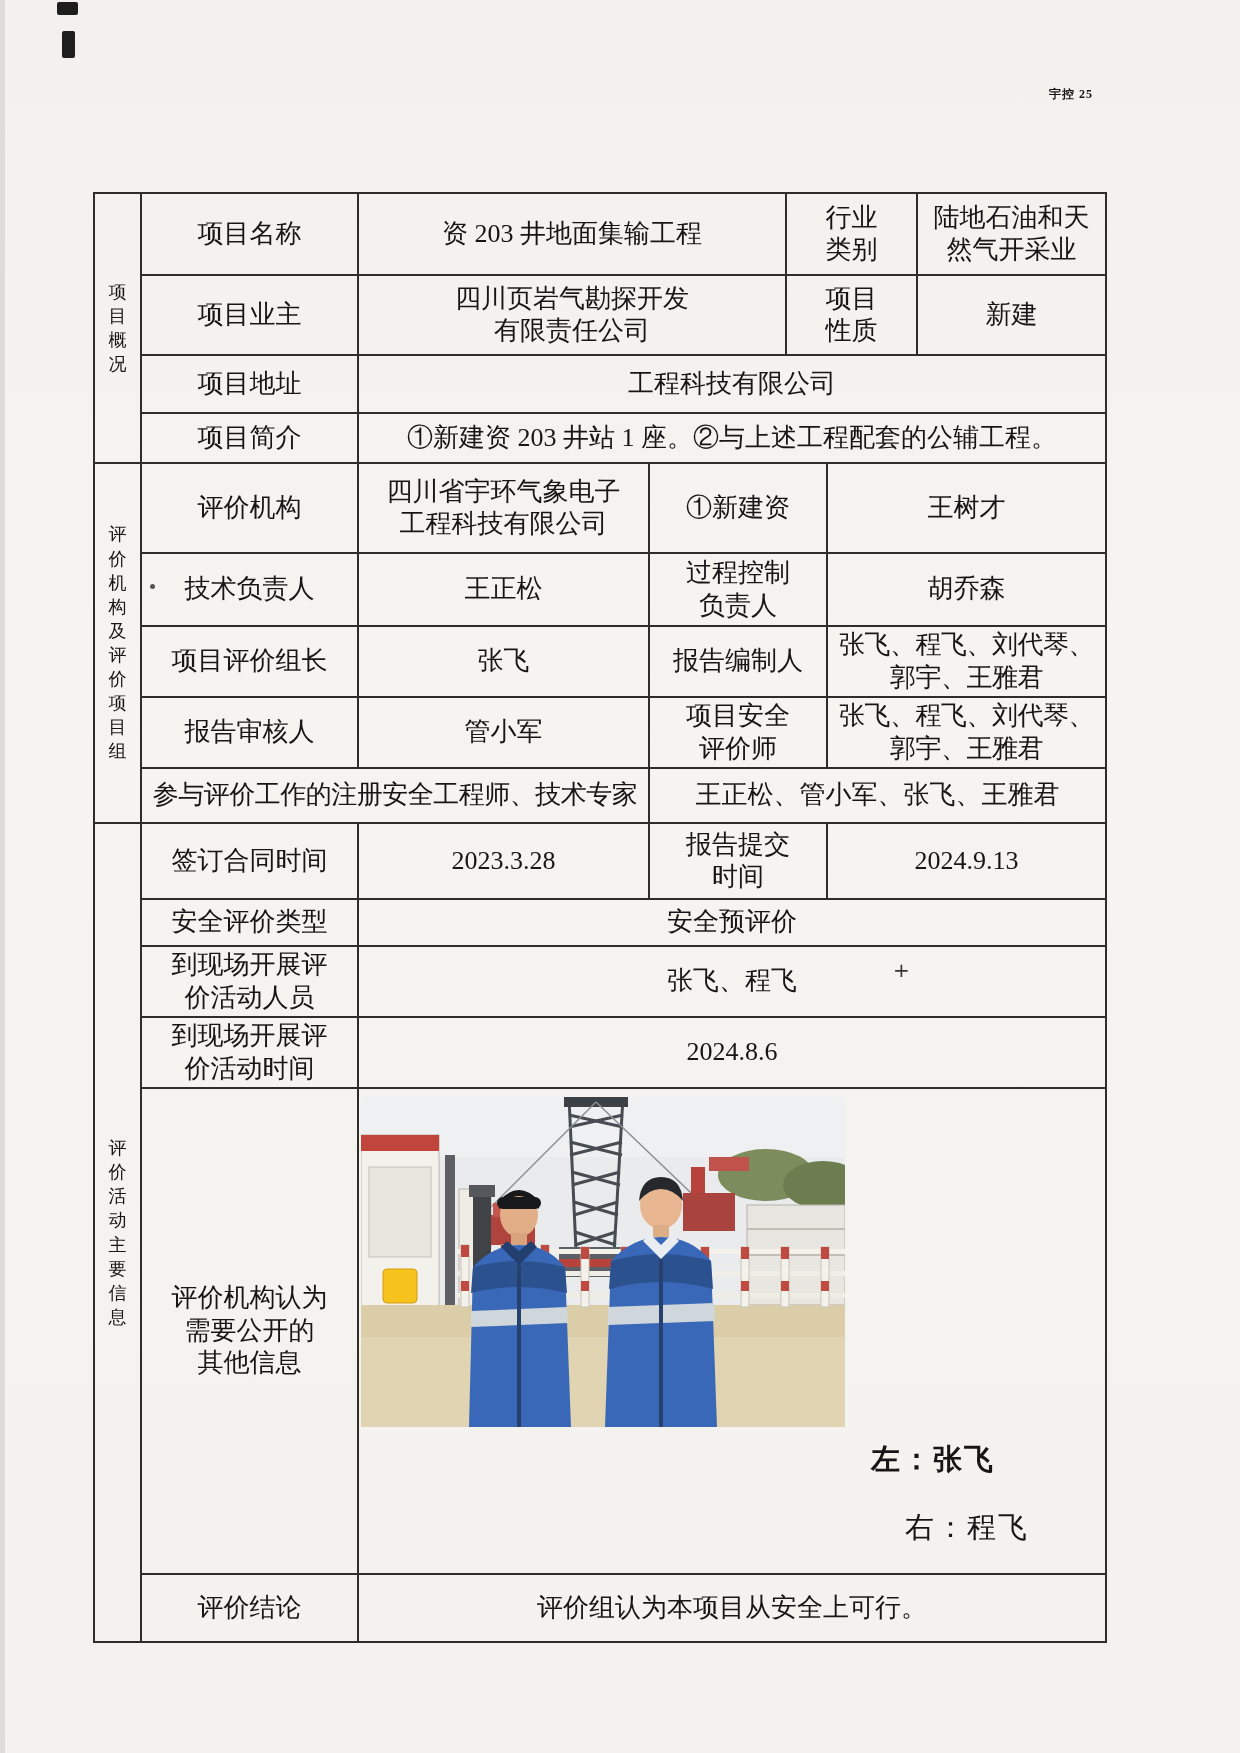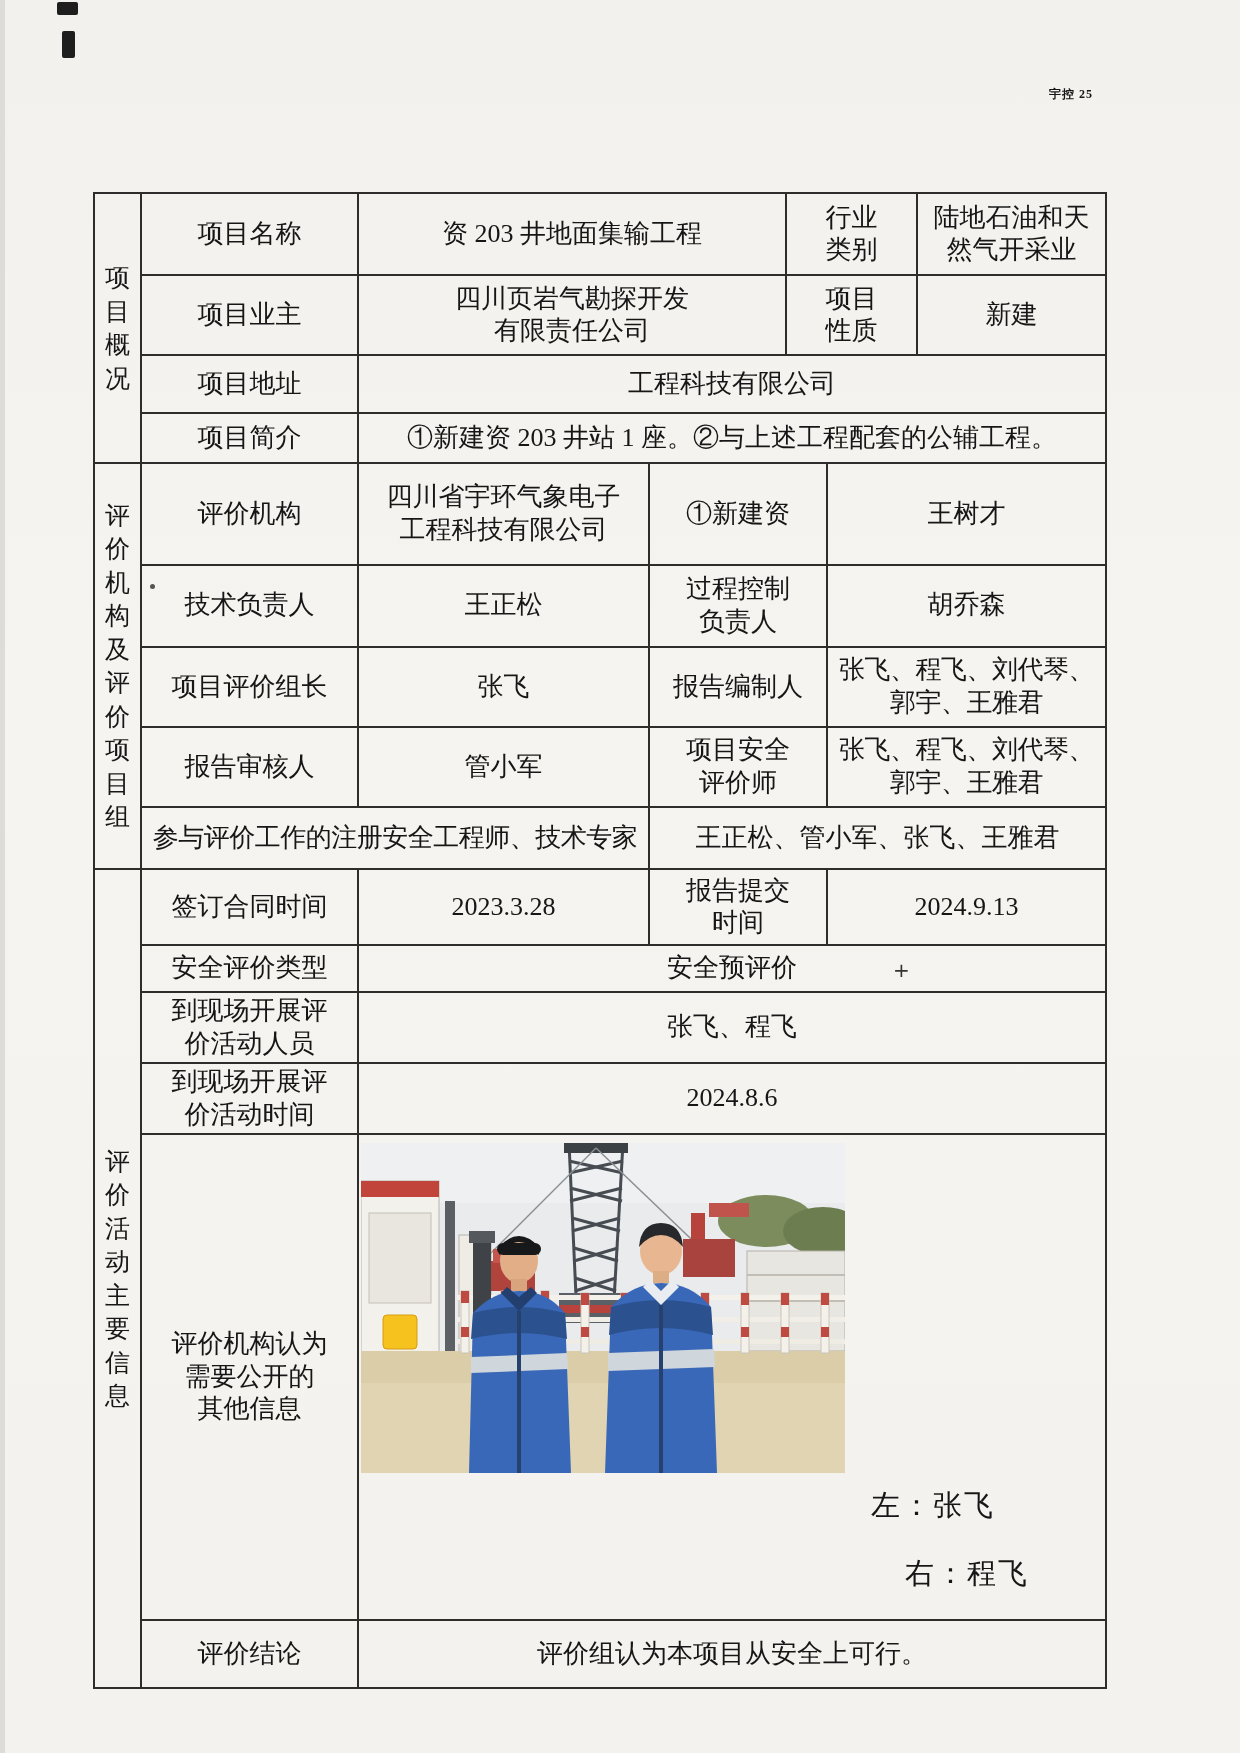--- a/index.html
+++ b/index.html
@@ -34,35 +34,35 @@
   table.info td{
     border:2px solid #2e2d2b;
     text-align:center;vertical-align:middle;
     font-size:26px;line-height:1.25;
     padding:2px 4px;
     white-space:pre-line;
   }
   td.sect{vertical-align:middle;padding:0;}
   td.sect .vtext{
     width:27px;margin:0 auto;
-    font-size:25px;line-height:1.34;
+    font-size:18px;line-height:1.34;
     word-break:break-all;text-align:center;
   }
   td.sect-top{vertical-align:top;padding-top:16px;}
   td.tight{font-size:25px;padding:2px 0;letter-spacing:-0.5px;border-radius:18px;}
   td.small-gap{line-height:1.3;}
   td.left-val{text-align:left;padding-left:12px;}
   td.photo-cell{position:relative;padding:0;vertical-align:top;}
 
   .photo{
     position:absolute;left:2px;top:8px;width:484px;height:330px;
     display:block;
   }
   .caption{position:absolute;font-size:29px;letter-spacing:2px;white-space:nowrap;}
-  .caption.c1{left:512px;top:352px;}
+  .caption.c1{left:512px;top:352px;font-weight:bold;}
   .caption.c2{left:512px;top:420px;margin-left:34px;}
 </style>
 </head>
 <body>
 
 <div id="page">
 
   <div class="edge-strip"></div>
   <div class="smudge" style="left:57px;top:2px;width:21px;height:13px;"></div>
   <div class="smudge" style="left:62px;top:31px;width:13px;height:27px;"></div>

